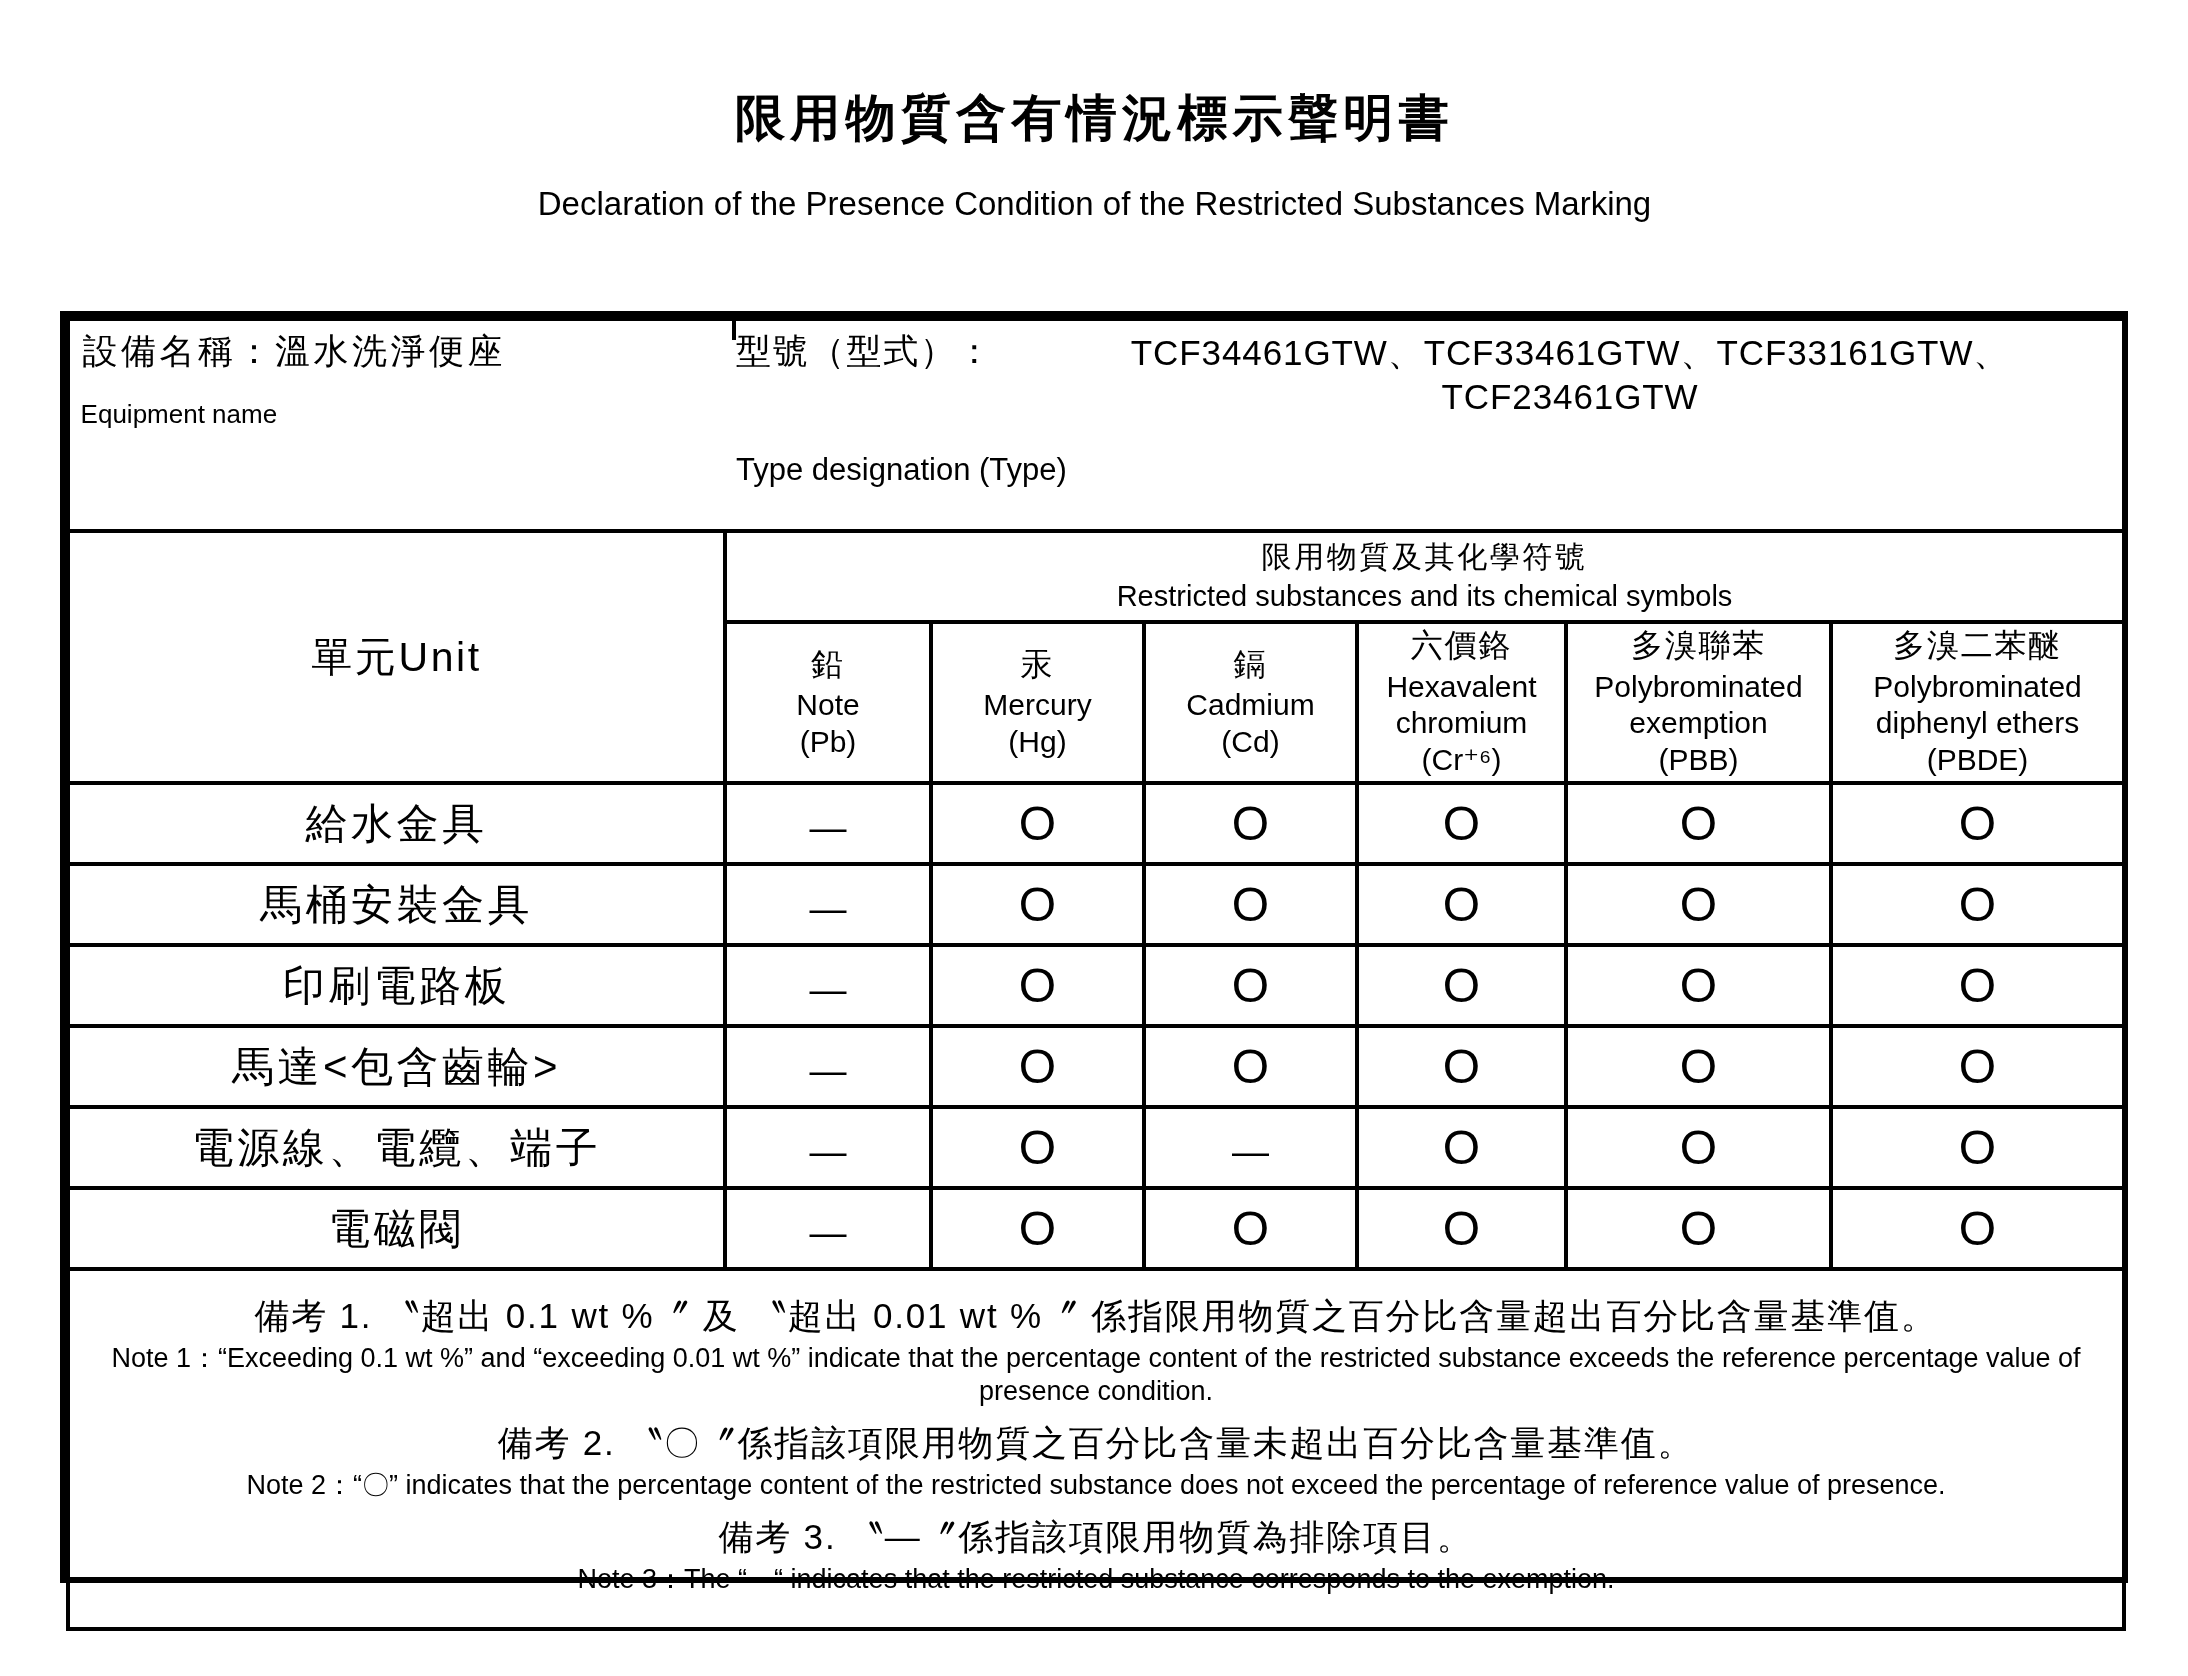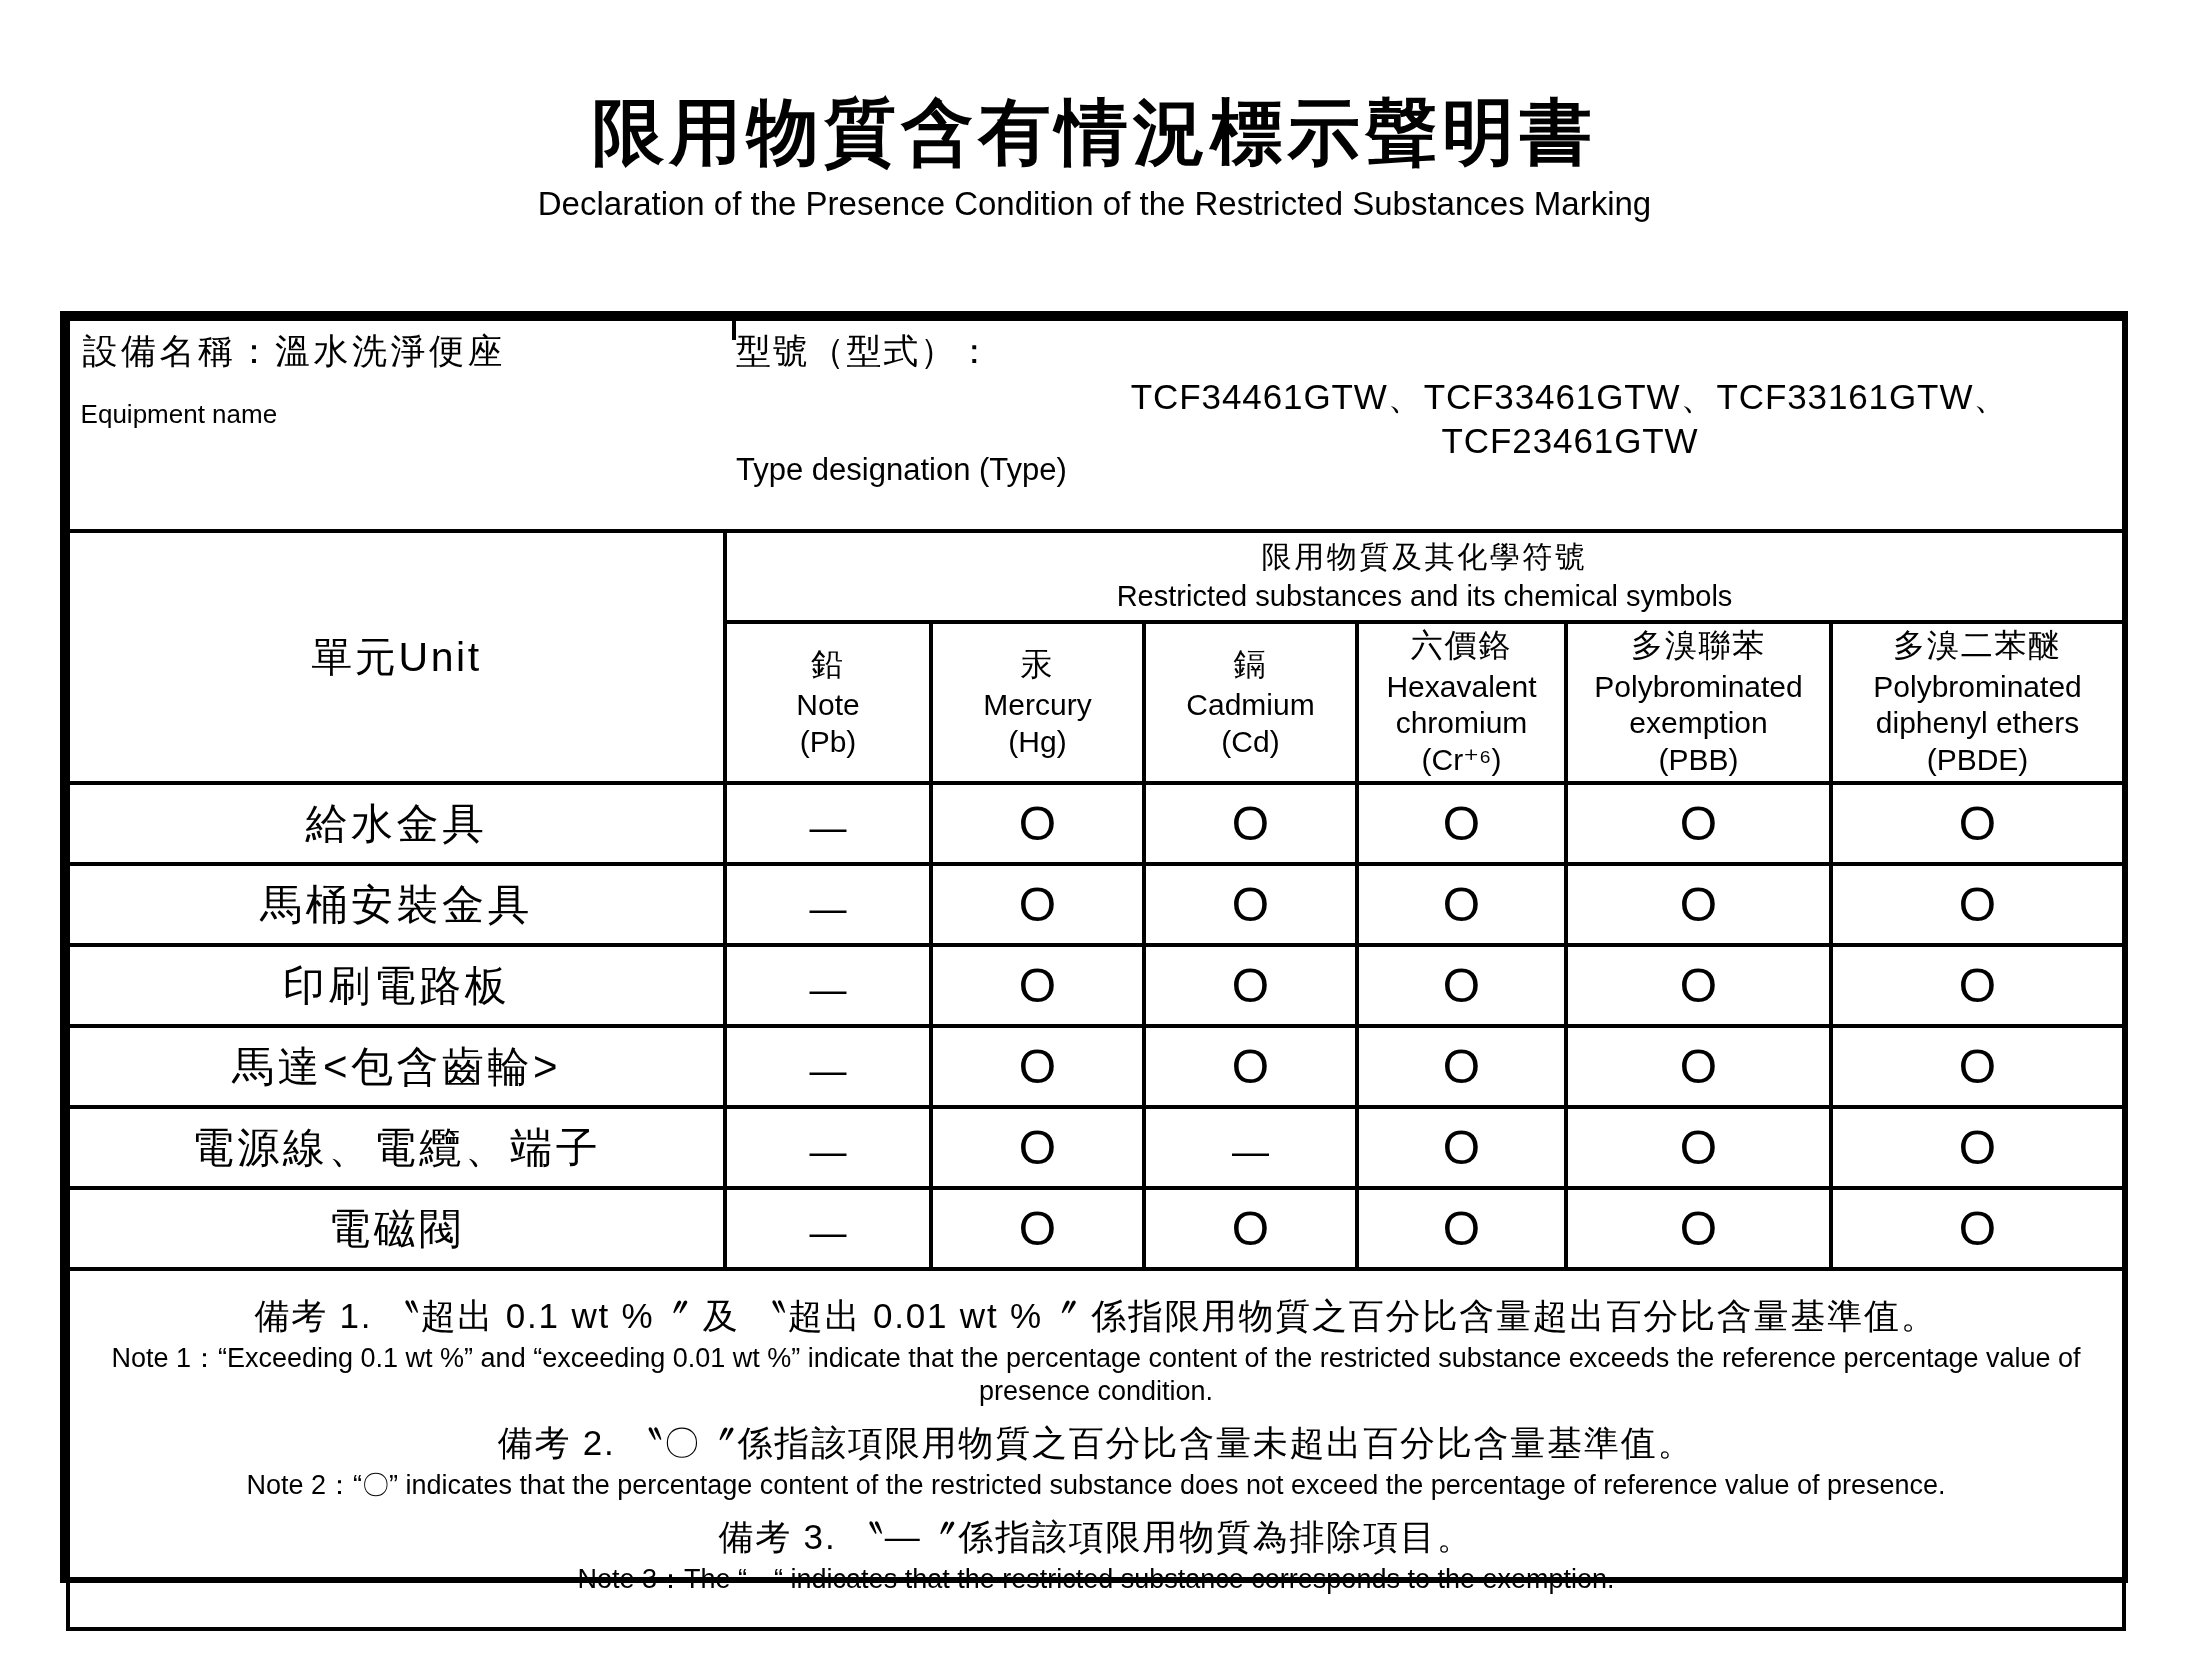--- a/index.html
+++ b/index.html
@@ -5,21 +5,21 @@
   html,body{margin:0;padding:0;background:#fff;}
   .page{
     position:relative;
     width:2189px;height:1676px;
     background:#ffffff;color:#000;
     font-family:"Liberation Sans","DejaVu Sans",sans-serif;
     overflow:hidden;
   }
   .doc-title{
     position:absolute;left:0;top:85px;width:100%;
-    text-align:center;font-size:72px;font-weight:bold;
+    text-align:center;font-size:50px;font-weight:bold;
     letter-spacing:5.3px;
   }
   .doc-subtitle{
     position:absolute;left:0;top:185px;width:100%;
     text-align:center;font-size:33px;font-weight:400;
   }
   .table-wrap{
     position:absolute;left:60px;top:311px;
     width:2068px;height:1272px;
     border:6.2px solid #000;box-sizing:border-box;
@@ -38,21 +38,21 @@
   tr.r-head1{height:91px;}
   tr.r-head2{height:161px;}
   tr.r-body{height:81px;}
   tr.r-notes{height:360px;}
 
   .equip-cell{position:relative;text-align:left;vertical-align:top;}
   .equip-name-cn{position:absolute;left:12.4px;top:7px;font-size:35px;letter-spacing:3.5px;}
   .equip-name-en{position:absolute;left:10.6px;top:78px;font-size:26px;}
   .type-label-cn{position:absolute;left:666px;top:7px;font-size:35px;letter-spacing:1.8px;}
   .type-label-en{position:absolute;left:666px;top:131px;font-size:31px;}
-  .models{position:absolute;left:948px;top:8.8px;font-size:35px;letter-spacing:0.9px;margin-top:44px;}
+  .models{position:absolute;left:948px;top:8.8px;font-size:35px;letter-spacing:0.9px;}
   .top-tick{position:absolute;left:662px;top:0;width:4.4px;height:19.4px;background:#000;}
 
   .unit-cell{font-size:41px;letter-spacing:2.6px;}
   .subst-title-cn{font-size:30px;letter-spacing:2.6px;line-height:1.35;}
   .subst-title-en{font-size:29px;line-height:1.3;}
   th.subst{line-height:1.22;}
   .h-cn{font-size:32px;letter-spacing:1.8px;margin-bottom:3.5px;}
   .h-en{font-size:30px;}
   .h-sym{font-size:30px;}
 

